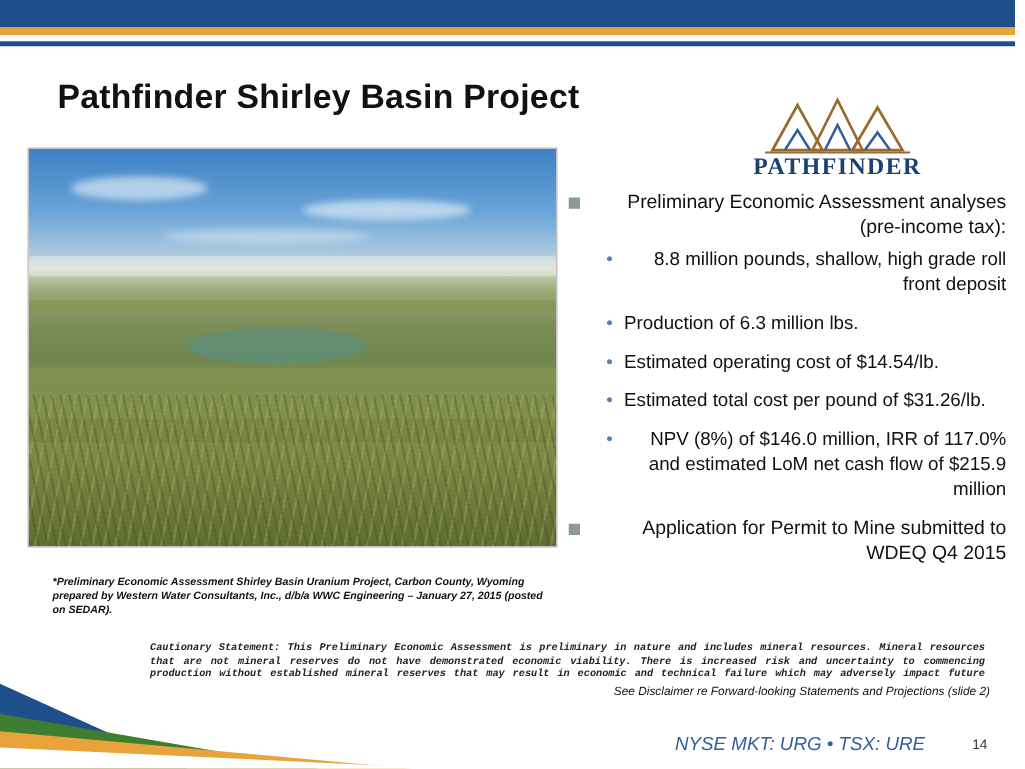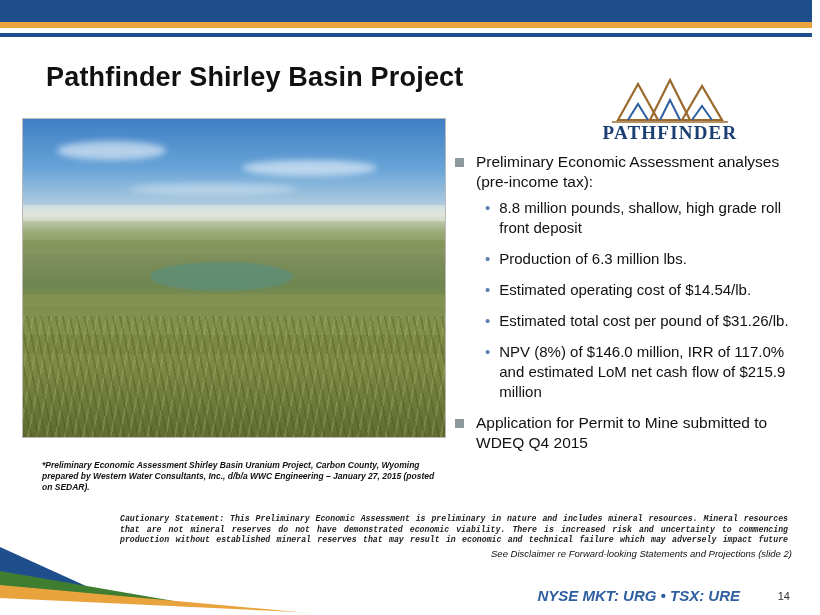--- a/index.html
+++ b/index.html
@@ -147,20 +147,21 @@
     height: 72px;
   }
   .logo svg { display: block; }
 
   
   .bullets {
     position: absolute;
     top: 152px;
     left: 455px;
     width: 350px;
+    text-align: right;
   }
   .b-l1 {
     display: flex;
     align-items: flex-start;
     margin-bottom: 4px;
   }
   .b-l1 .marker {
     flex: 0 0 auto;
     width: 9px;
     height: 9px;
@@ -265,21 +266,21 @@
     font-size: 9.5px;
     font-style: italic;
     color: #111111;
   }
   .ticker {
     position: absolute;
     right: 72px;
     top: 587px;
     font-size: 15px;
     font-style: italic;
-    font-weight: bold;
+    font-weight: normal;
     color: #2f5fa0;
     white-space: nowrap;
   }
   .page-num {
     position: absolute;
     right: 22px;
     top: 590px;
     font-size: 11px;
     color: #333333;
   }

